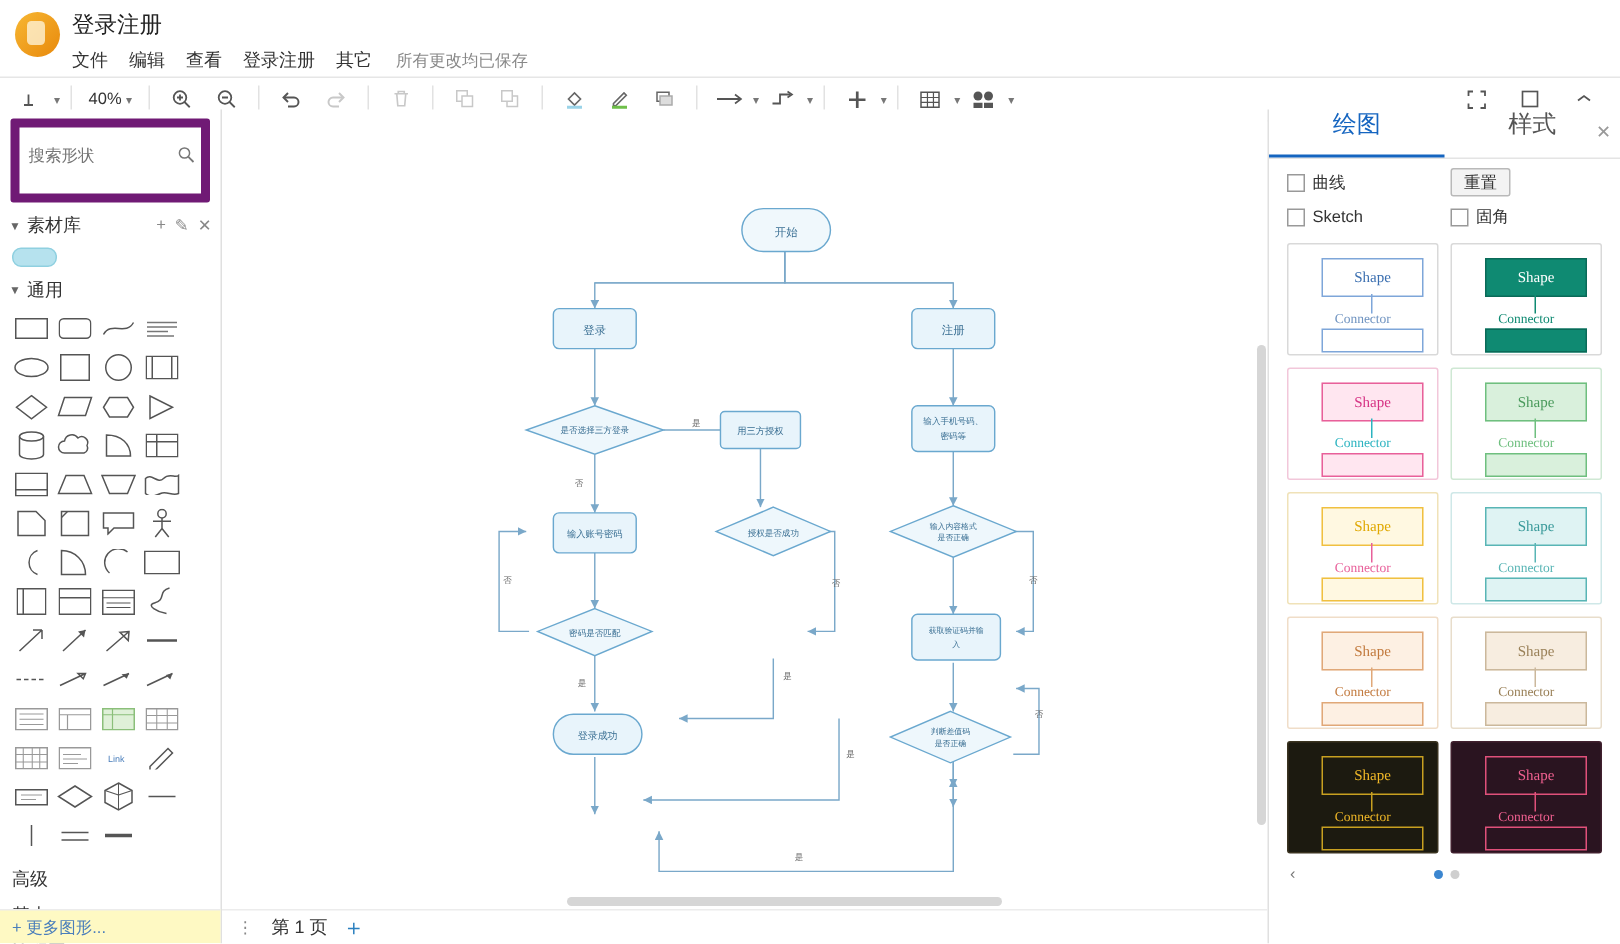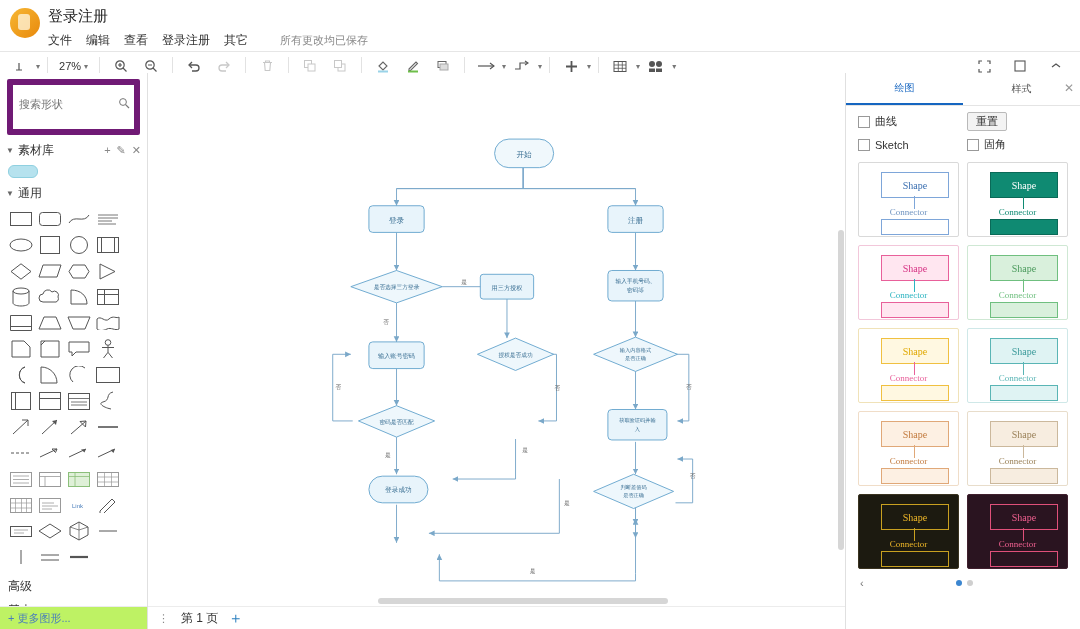--- a/index.html
+++ b/index.html
@@ -11,21 +11,21 @@
   .app{position:relative;width:1080px;height:629px;}
 
   
   .titlebar{height:45px;display:flex;align-items:flex-start;padding:6px 0 0 8px;background:#fff;border-bottom:0;}
   .logo{width:30px;height:30px;border-radius:50%;background:linear-gradient(135deg,#f7b733,#e8890c);margin:2px 8px 0 2px;position:relative;}
   .logo:after{content:"";position:absolute;left:8px;top:6px;width:12px;height:16px;border-radius:3px;background:#fff7e0;opacity:.75;}
   .title-wrap{display:flex;flex-direction:column;}
   .doc-title{font-size:15px;color:#222;margin:1px 0 6px 0;}
   .menubar{display:flex;gap:14px;align-items:center;font-size:12px;color:#333;}
   .menubar .mi{cursor:default;}
-  .menubar .saved{color:#888;font-size:11px;margin-left:18px;}
+  .menubar .saved{color:#888;font-size:11px;margin-left:2px;}
 
   
   .toolbar{height:28px;border-top:1px solid #e6e6e6;border-bottom:1px solid #e0e0e0;display:flex;align-items:center;padding:0 6px;background:#fff;gap:2px;}
   .tb{display:inline-flex;align-items:center;justify-content:center;height:22px;min-width:22px;padding:0 3px;color:#555;font-size:13px;}
   .tb.dis{color:#c8c8c8;}
   .sep{width:1px;height:18px;background:#e2e2e2;margin:0 5px;}
   .zoomsel{font-size:11px;color:#333;display:flex;align-items:center;gap:3px;padding:0 4px;}
   .caret{font-size:8px;color:#777;}
   .tb-right{margin-left:auto;display:flex;align-items:center;gap:8px;padding-right:4px;}
 
@@ -36,35 +36,35 @@
   .searchbox input{border:0;outline:0;font-size:11px;flex:1;color:#666;background:transparent;width:100%;}
   .sect{display:flex;align-items:center;height:22px;padding:0 6px;font-size:12px;color:#333;}
   .sect .tri{font-size:8px;color:#666;margin-right:4px;}
   .sect .acts{margin-left:auto;display:flex;gap:6px;color:#888;font-size:11px;}
   .libitem{padding:4px 8px;}
   .pill{width:28px;height:11px;border-radius:6px;background:#b6e2ee;border:1px solid #8fd0e0;}
   .shapegrid{display:flex;flex-wrap:wrap;gap:0;padding:2px 4px 4px 6px;}
   .sh{width:29px;height:26px;display:flex;align-items:center;justify-content:center;}
   .sh svg{display:block;}
   .catrow{height:24px;display:flex;align-items:center;padding:0 8px;font-size:12px;color:#333;}
-  .more{position:absolute;left:0;bottom:0;width:147px;height:22px;display:flex;align-items:center;padding-left:8px;color:#4a7ebb;font-size:11px;background:#bef264;border-top:1px solid #ececec;}
+  .more{position:absolute;left:0;bottom:0;width:147px;height:22px;display:flex;align-items:center;padding-left:8px;color:#4a7ebb;font-size:11px;background:#fef9c3;border-top:1px solid #ececec;}
 
   
   .canvas{position:absolute;left:148px;top:73px;right:235px;bottom:22px;background:#fff;overflow:hidden;}
   .hscroll{position:absolute;left:148px;right:235px;bottom:24px;height:7px;}
   .hscroll .thumb{position:absolute;left:230px;width:290px;height:6px;border-radius:3px;background:#d6d6d6;}
   .vscroll{position:absolute;right:236px;top:230px;width:6px;height:320px;border-radius:3px;background:#d6d6d6;}
   .statusbar{position:absolute;left:148px;right:235px;bottom:0;height:22px;background:#fff;border-top:1px solid #ececec;display:flex;align-items:center;gap:10px;padding:0 10px;font-size:12px;color:#333;}
   .pageplus{color:#2a7fbf;font-size:15px;}
   .dots{color:#888;letter-spacing:2px;font-size:11px;}
 
   
   .right{position:absolute;right:0;top:73px;width:234px;bottom:0;background:#fff;border-left:1px solid #e0e0e0;}
   .rtabs{display:flex;height:32px;border-bottom:1px solid #e4e4e4;align-items:stretch;}
-  .rtab{flex:1;display:flex;align-items:center;justify-content:center;font-size:10px;color:#555;}
+  .rtab{flex:1;display:flex;justify-content:center;font-size:16px;color:#555;}
   .rtab.active{color:#1565c0;border-bottom:2px solid #1565c0;}
   .rclose{position:absolute;right:6px;top:8px;color:#999;font-size:12px;}
   .optrow{display:flex;align-items:center;padding:6px 12px 0 12px;font-size:11px;color:#333;gap:8px;}
   .optrow .half{width:50%;display:flex;align-items:center;gap:5px;}
   .cb{width:10px;height:10px;border:1px solid #999;display:inline-block;background:#fff;}
   .btn-sm{border:1px solid #b9b9b9;background:#f3f3f3;font-size:11px;padding:1px 8px;border-radius:2px;color:#333;}
   .stylegrid{display:grid;grid-template-columns:1fr 1fr;gap:8px;padding:10px 12px 4px 12px;}
   .scard{height:73px;border:1px solid #d9d9d9;border-radius:2px;position:relative;background:#fff;font-family:Liberation Serif, serif;}
   .scard .sbox{position:absolute;left:22px;top:9px;width:66px;height:24px;display:flex;align-items:center;justify-content:center;font-size:10px;}
   .scard .conn{position:absolute;left:55px;top:33px;width:1px;height:13px;}
@@ -100,21 +100,21 @@
 
   <div class="toolbar">
     <span class="tb">
       <svg width="13" height="13" viewBox="0 0 13 13">
           <path d="M2 10h6M5 10V3" stroke="#555" fill="none" stroke-width="1.2"></path>
         </svg>
     </span>
     <span class="caret">▾</span>
     <span class="sep"></span>
     <span class="zoomsel">
-      <span>27%</span>
+      <span>40%</span>
       <span class="caret">▾</span>
     </span>
     <span class="sep"></span>
     <span class="tb">
       <svg width="14" height="14" viewBox="0 0 14 14">
           <circle cx="6" cy="6" r="4.2" stroke="#555" fill="none" stroke-width="1.2"></circle>
           <path d="M9 9l3.5 3.5M4 6h4M6 4v4" stroke="#555" stroke-width="1.2"></path>
         </svg>
     </span>
     <span class="tb">

